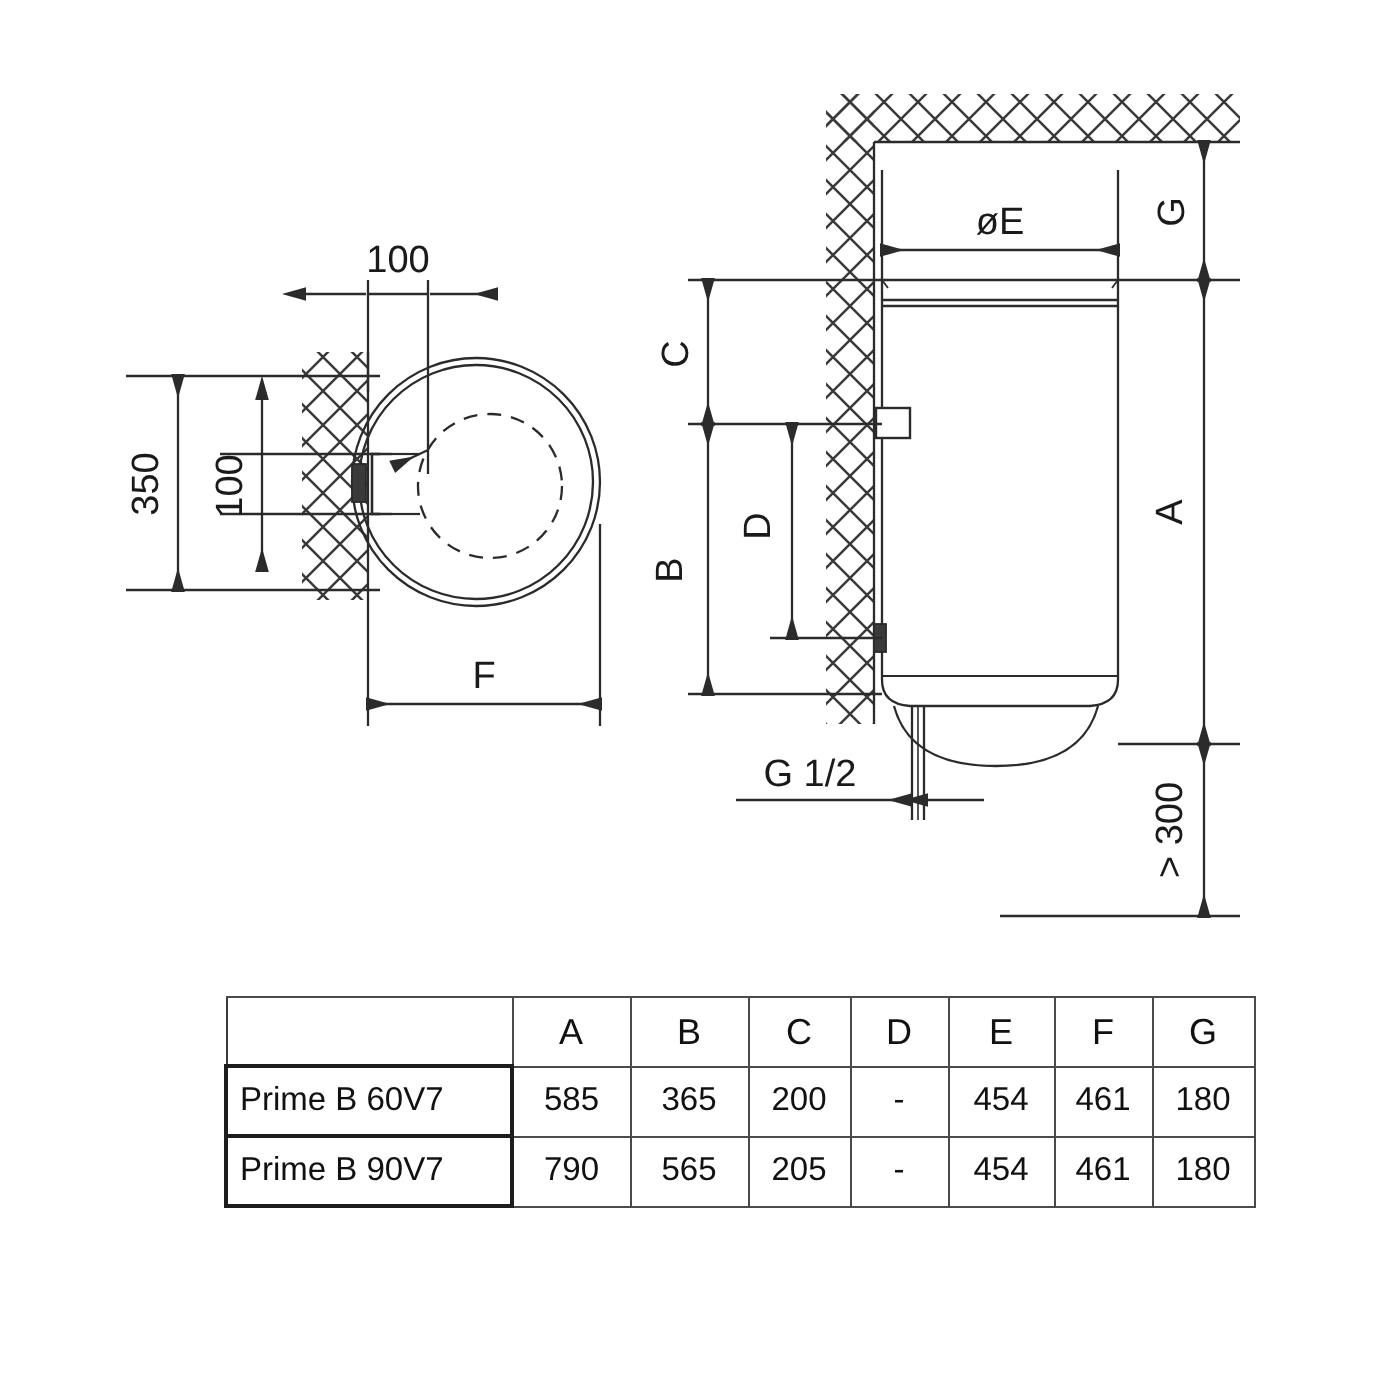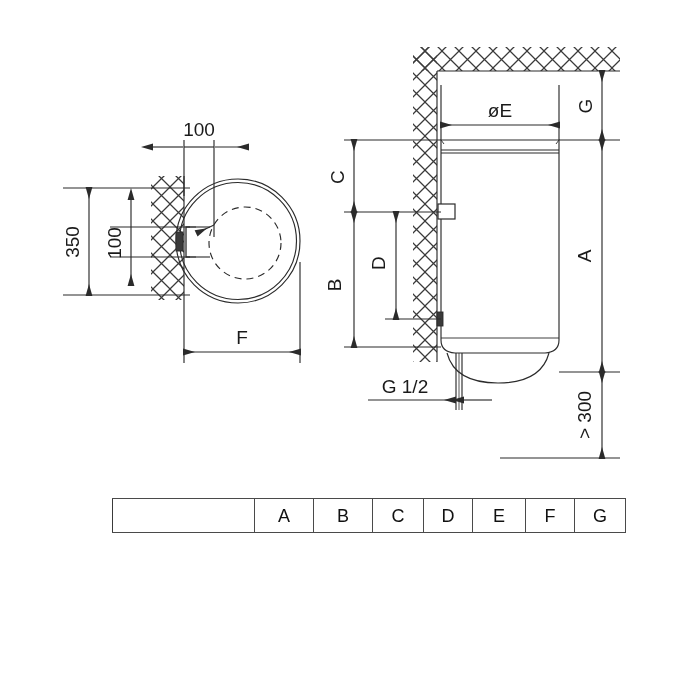--- a/index.html
+++ b/index.html
@@ -187,17 +187,37 @@
         <tr class="hdr">
           <td class="nm"></td>
           <td class="hd w-a">A</td>
           <td class="hd w-b">B</td>
           <td class="hd w-c">C</td>
           <td class="hd w-d">D</td>
           <td class="hd w-e">E</td>
           <td class="hd w-f">F</td>
           <td class="hd w-g">G</td>
         </tr>
+        <tr>
+          <td class="nm">Prime B 60V7</td>
+          <td>585</td>
+          <td>365</td>
+          <td>200</td>
+          <td>-</td>
+          <td>454</td>
+          <td>461</td>
+          <td>180</td>
+        </tr>
+        <tr>
+          <td class="nm">Prime B 90V7</td>
+          <td>790</td>
+          <td>565</td>
+          <td>205</td>
+          <td>-</td>
+          <td>454</td>
+          <td>461</td>
+          <td>180</td>
+        </tr>
       </tbody>
     </table>
   </div>
 
 </div>
 
 </body></html>

